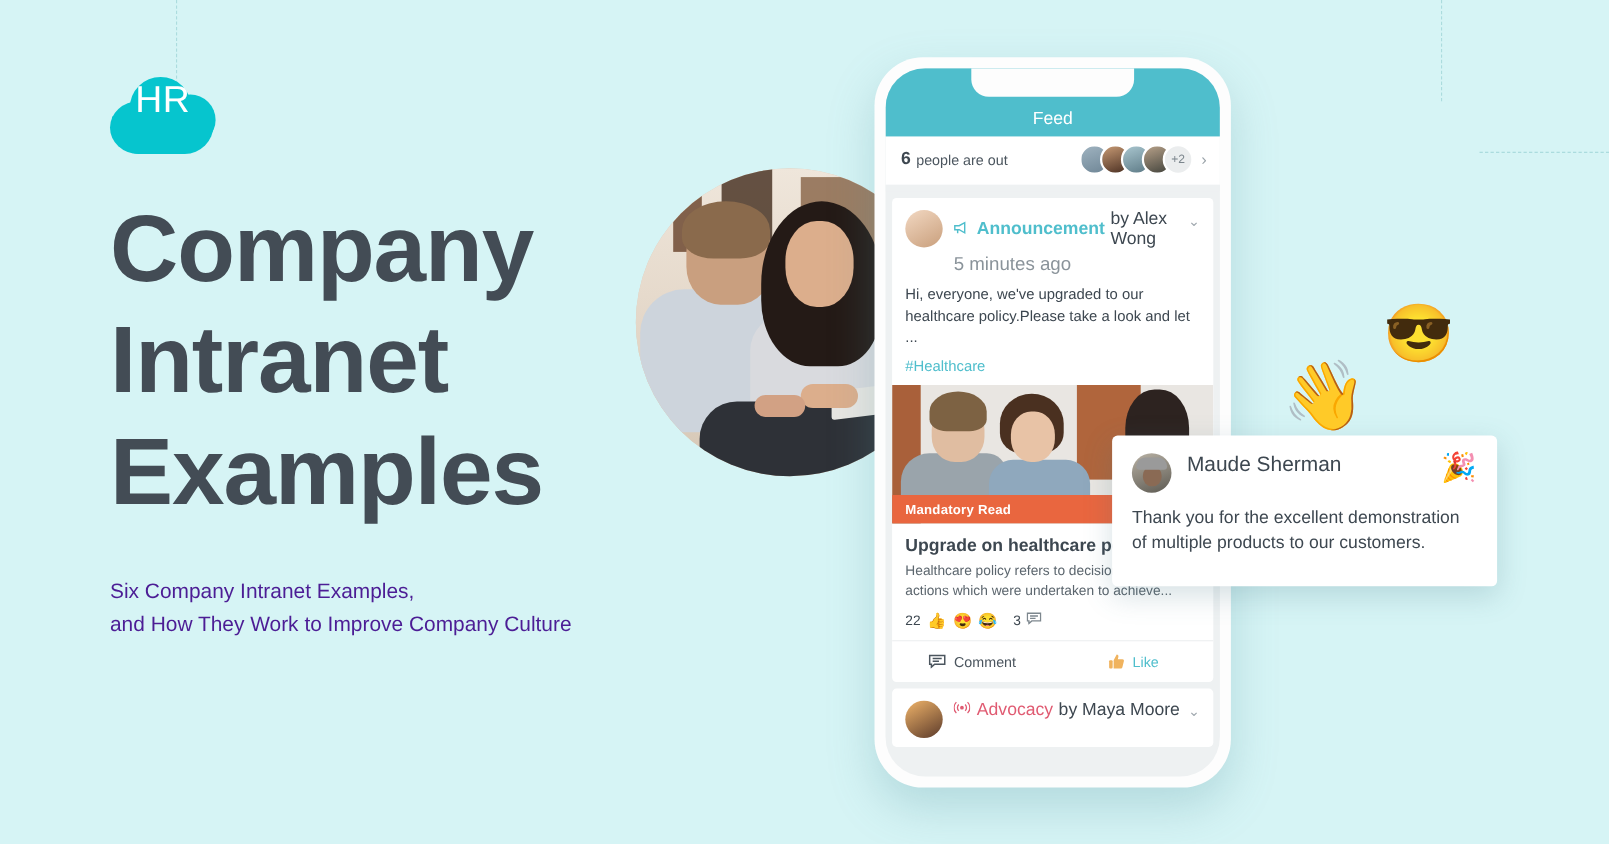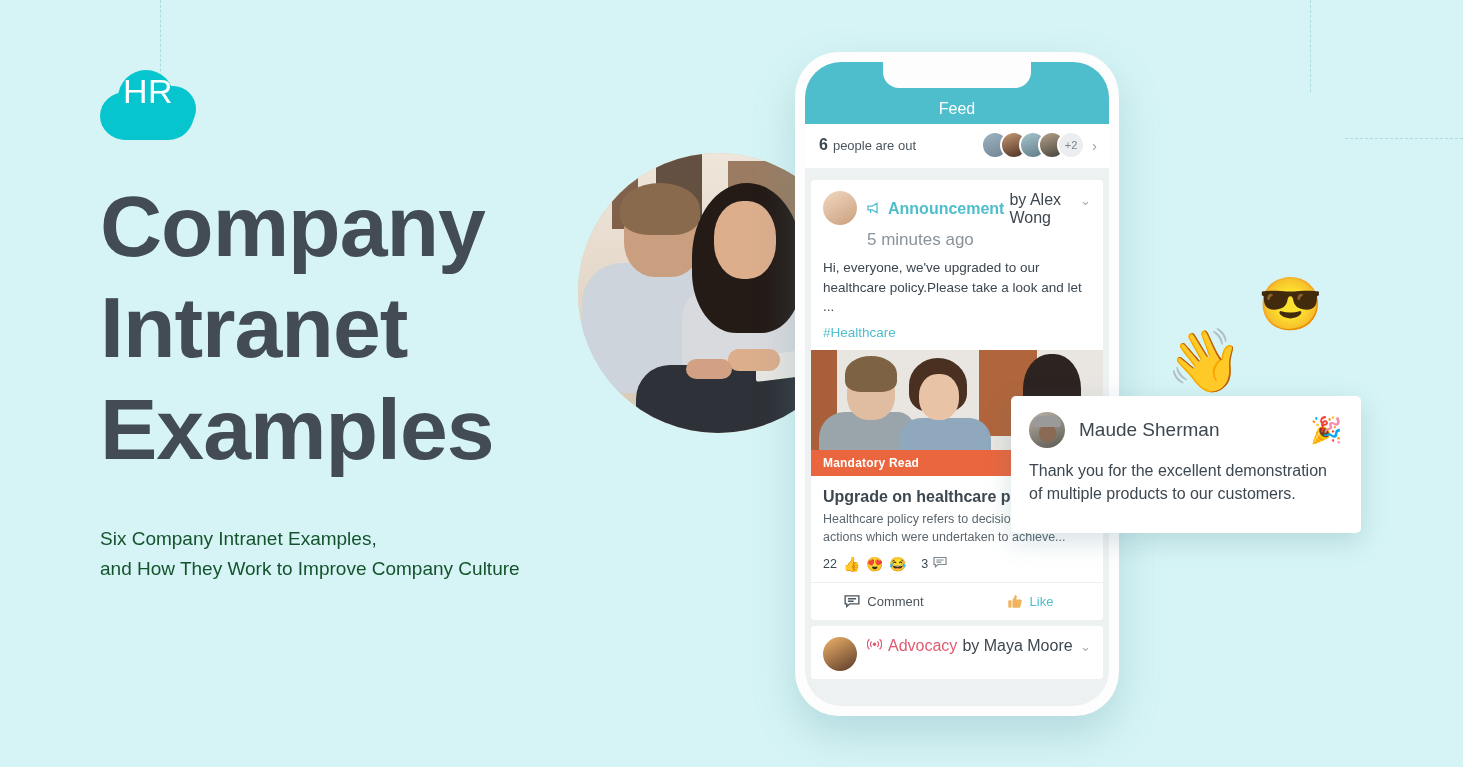--- a/index.html
+++ b/index.html
@@ -55,21 +55,21 @@
     color: #434c55;
     font-size: 86px;
     font-weight: bold;
     line-height: 1.18;
     letter-spacing: -1px;
     white-space: pre-line;
   }
 
   .hero-sub {
     margin-top: 44px;
-    color: #14532d;
+    color: #4c1d95;
     font-size: 19px;
     line-height: 1.55;
     white-space: pre-line;
   }
 
   
   .photo-circle {
     position: absolute;
     left: 578px; top: 153px;
     width: 280px; height: 280px;
@@ -298,21 +298,21 @@
   
   .tooltip-card {
     position: absolute;
     left: 1011px; top: 396px;
     width: 350px; height: 137px;
     background: #fff;
     border-radius: 5px;
     box-shadow: 0 8px 26px rgba(70,120,130,.22);
     padding: 16px 18px;
   }
-  .tt-head { display: flex; align-items: center; }
+  .tt-head { display: flex; align-items: flex-start; }
   .tt-avatar {
     width: 36px; height: 36px; border-radius: 50%;
     background: linear-gradient(160deg,#b9b2a5,#5d5a52);
     position: relative; overflow: hidden; flex: 0 0 auto;
   }
   .tt-avatar .hat {
     position: absolute; left: 4px; top: 4px; width: 28px; height: 11px;
     background: #9a9a9a; border-radius: 8px 8px 3px 3px;
   }
   .tt-avatar .face {

